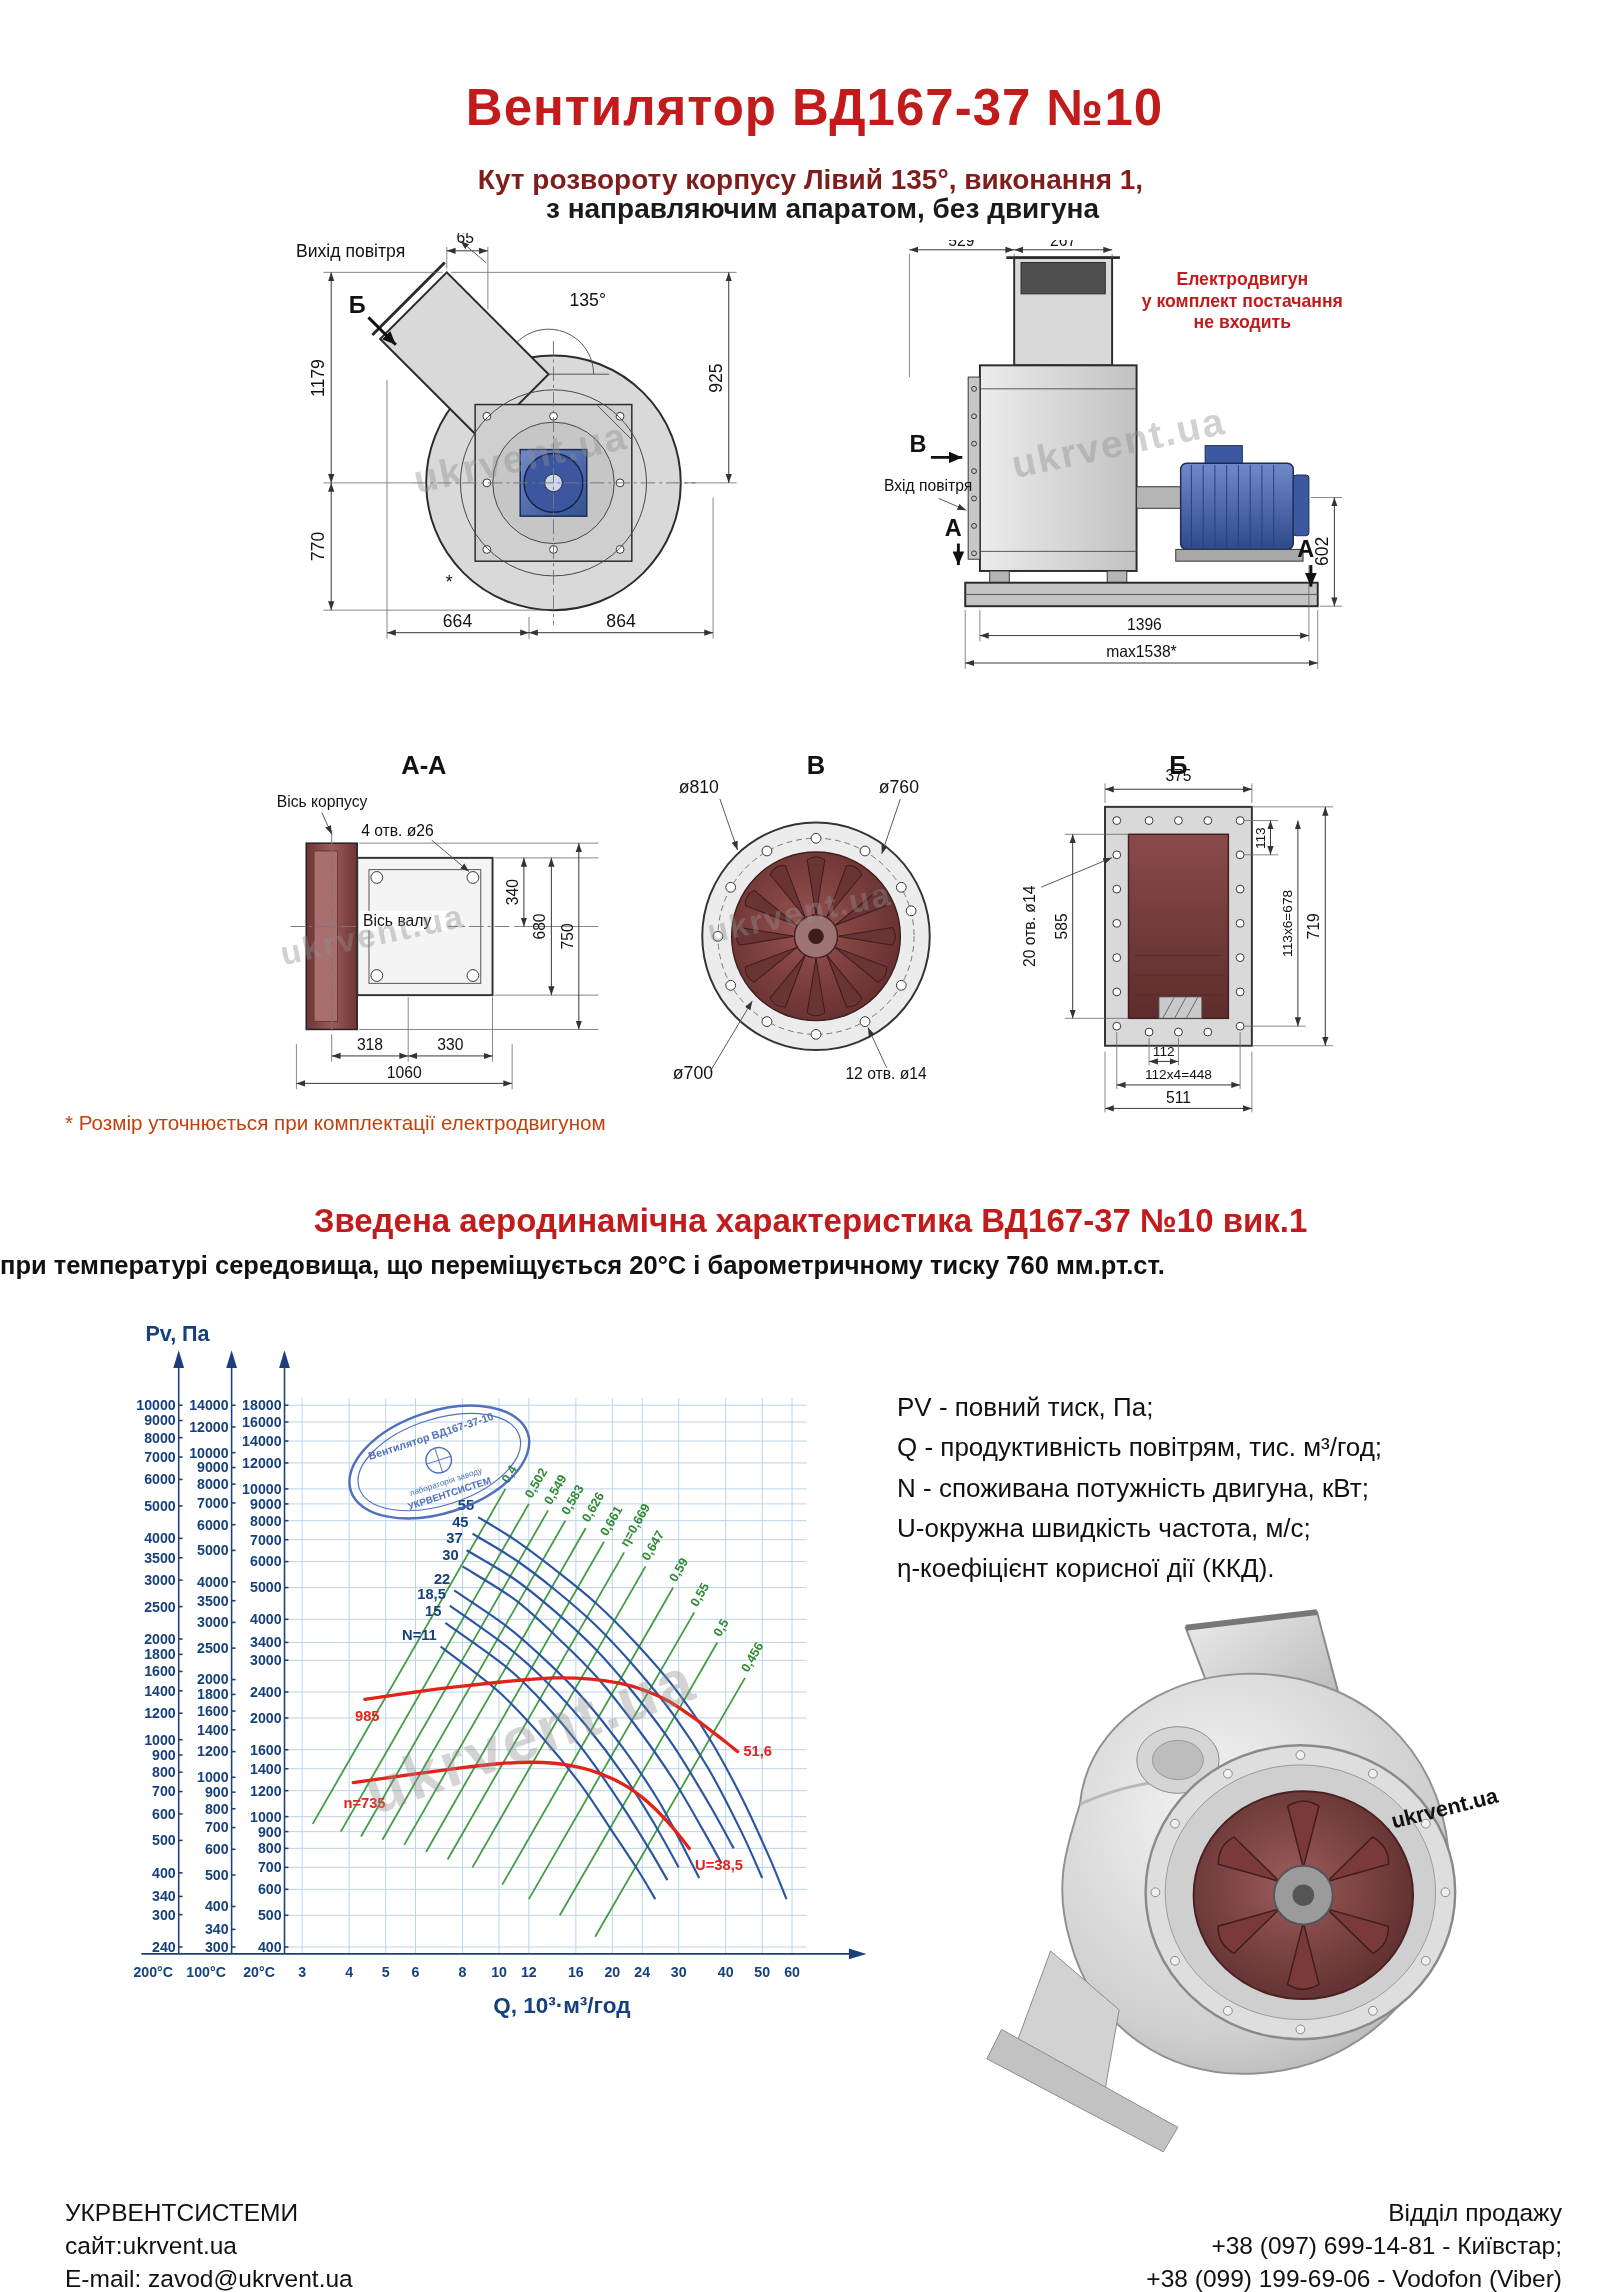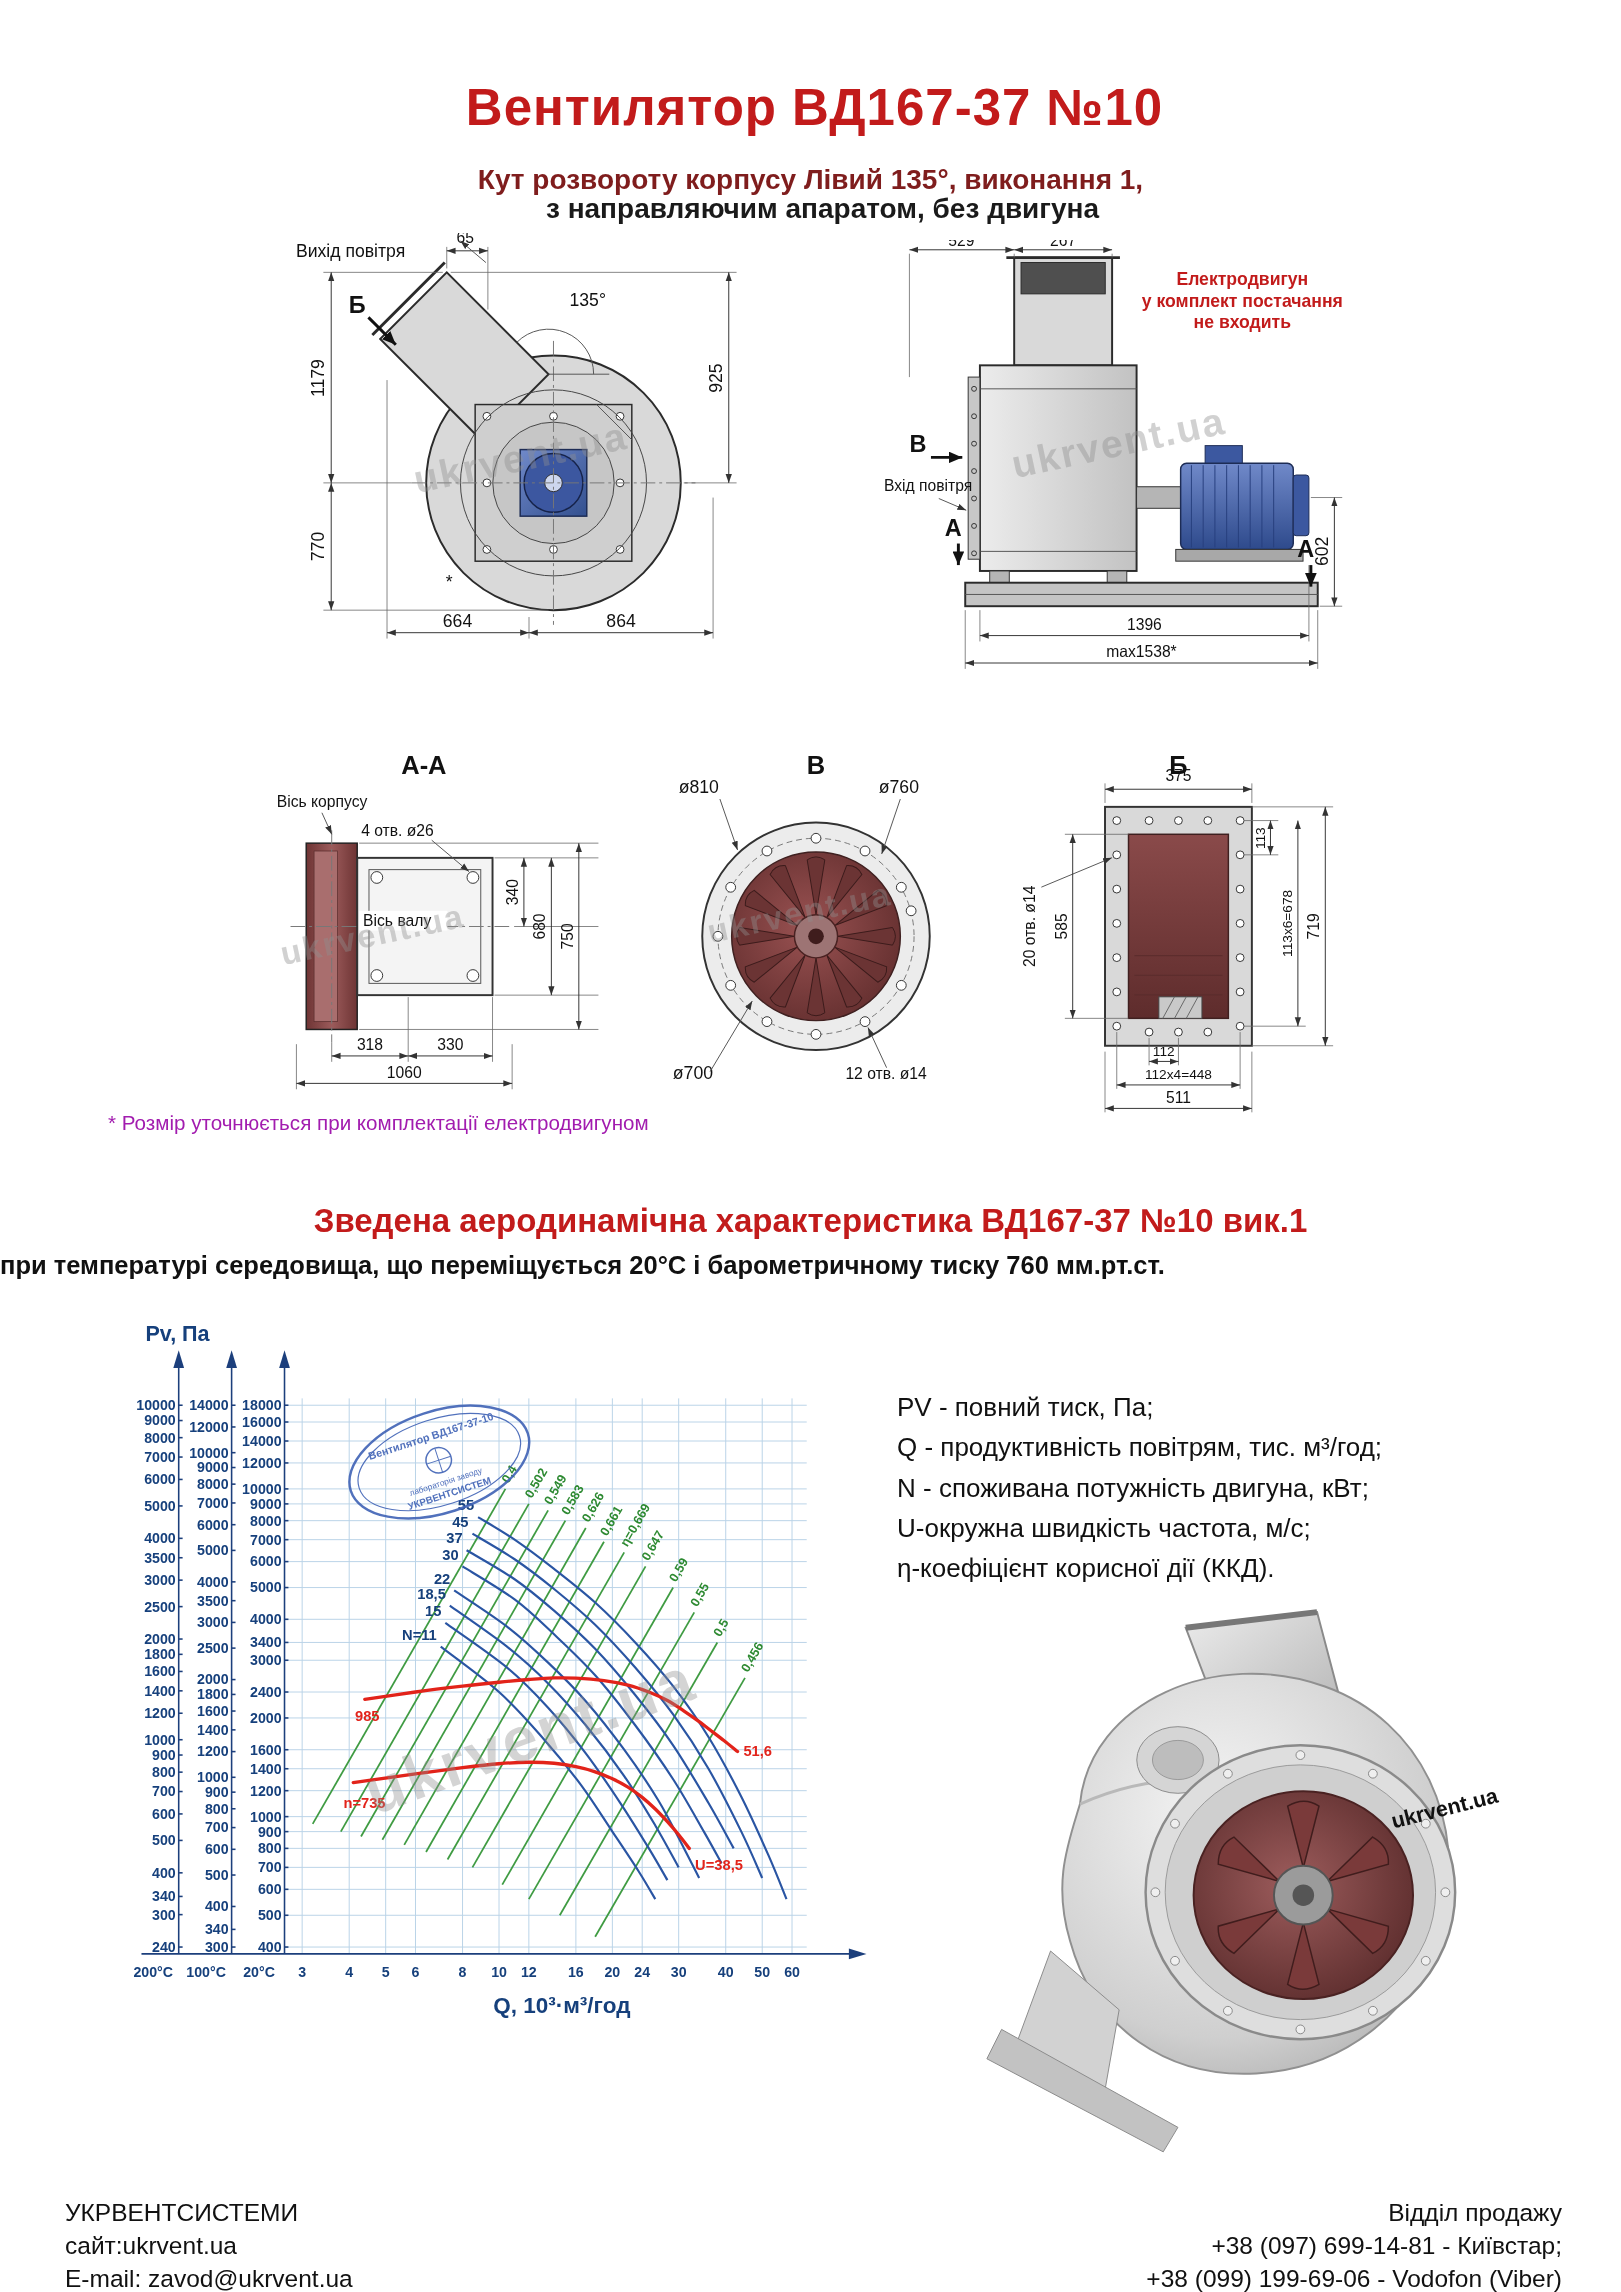--- a/index.html
+++ b/index.html
@@ -3,21 +3,21 @@
 <meta charset="utf-8">
 <style>
   html,body{margin:0;padding:0;background:#ffffff;}
   .page{position:relative;width:1621px;height:2293px;background:#fff;overflow:hidden;
         font-family:"Liberation Sans","DejaVu Sans",sans-serif;color:#111;}
   .abs{position:absolute;}
   .title{position:absolute;top:78px;left:0;right:0;text-align:center;
          font-size:51px;font-weight:bold;color:#c21b1b;letter-spacing:1px;padding-left:8px;}
   .sub1{position:absolute;top:152px;left:0;right:0;text-align:center;font-size:28px;font-weight:bold;color:#7f1d1d;margin-top:12px;}
   .sub2{position:absolute;top:193px;left:0;right:0;text-align:center;font-size:28px;font-weight:bold;color:#1a1a1a;padding-left:24px;}
-  .footnote{position:absolute;left:65px;top:1111px;font-size:20.6px;color:#a21caf;margin-left:43px;}
+  .footnote{position:absolute;left:65px;top:1111px;font-size:20.6px;color:#c2410c;}
   .chart-title{position:absolute;top:1202px;left:0;right:0;text-align:center;font-size:33px;font-weight:bold;color:#c21b1b;}
   .chart-sub{position:absolute;top:1251px;left:0;right:0;text-align:left;font-size:25.5px;font-weight:bold;color:#111;}
   .legend{position:absolute;left:897px;top:1387px;width:667px;font-size:26px;color:#111;line-height:1.55;}
   .footer-left{position:absolute;left:65px;top:2196px;font-size:24.5px;line-height:1.35;color:#111;}
   .footer-right{position:absolute;right:59px;top:2196px;font-size:24.5px;line-height:1.35;color:#111;text-align:right;}
   .wm{position:absolute;color:#8f8f8f;opacity:.4;font-weight:bold;letter-spacing:2px;white-space:nowrap;}
 
   
   svg text{font-family:"Liberation Sans","DejaVu Sans",sans-serif;fill:#111;}
   .part{fill:#d9d9d9;stroke:#2b2b2b;stroke-width:2;}

